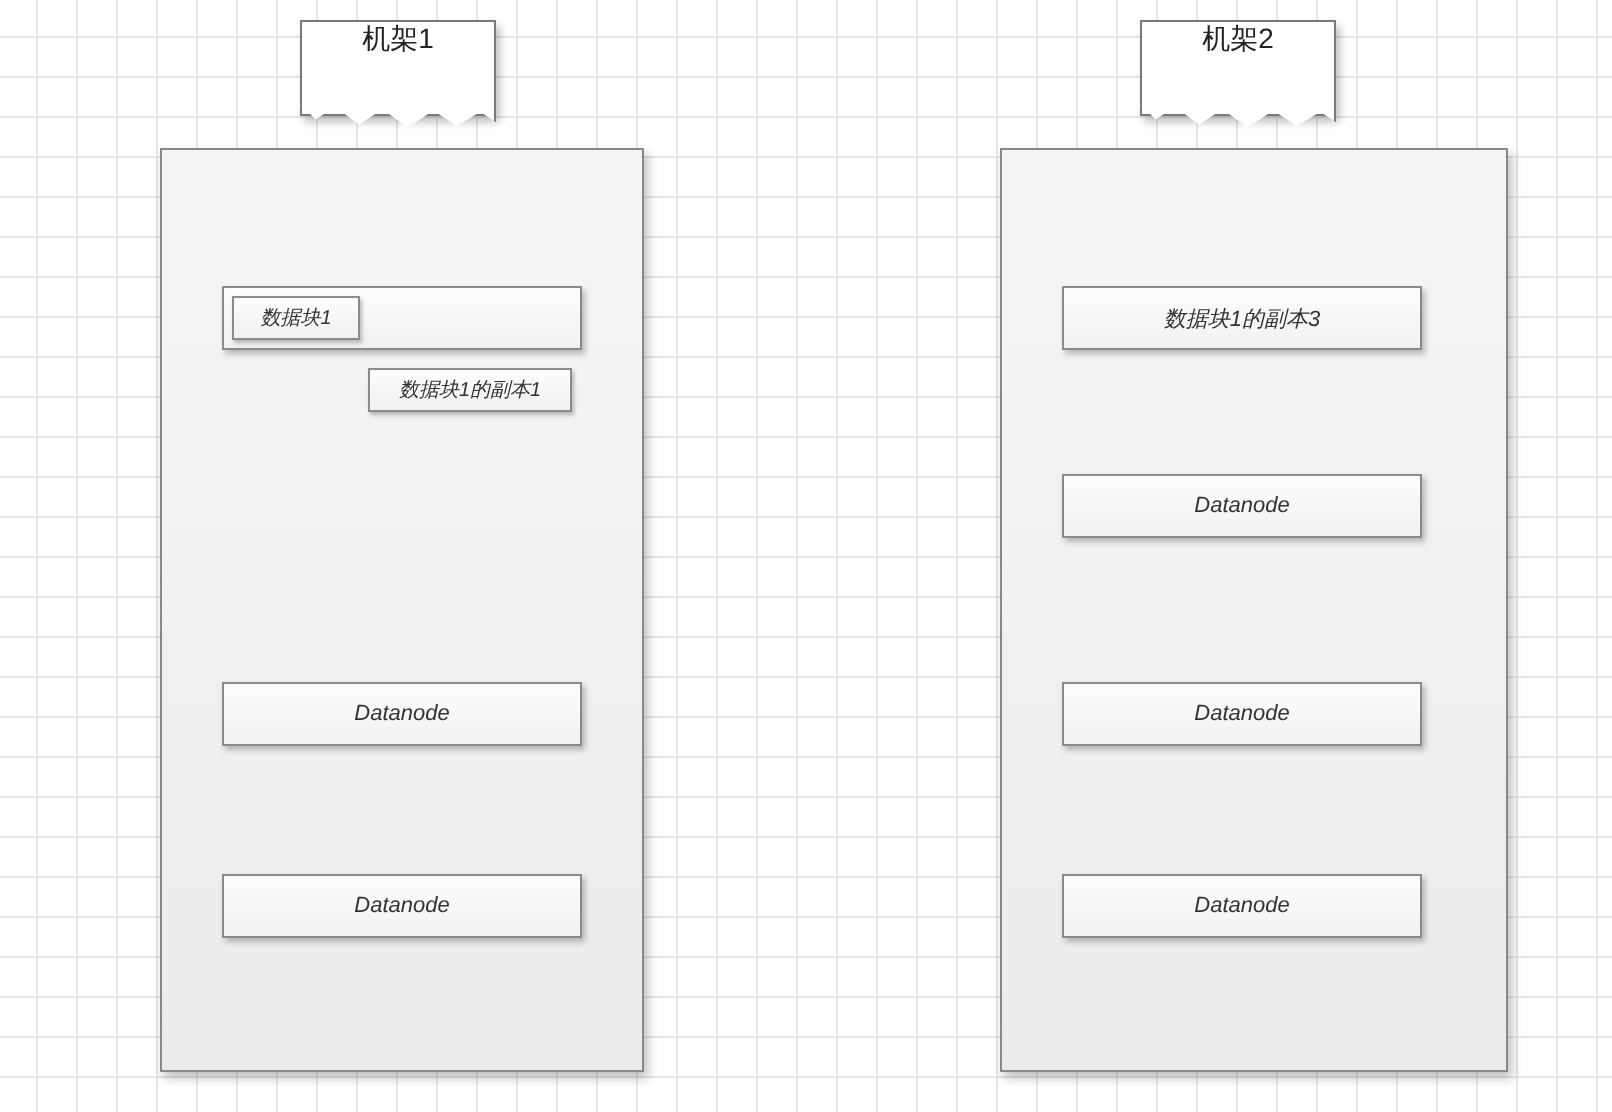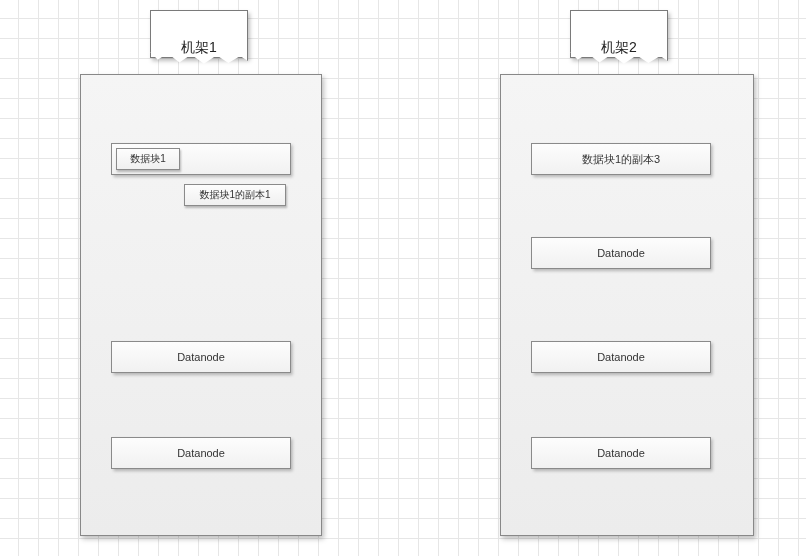--- a/index.html
+++ b/index.html
@@ -39,21 +39,21 @@
 
   .rack-label {
     position: absolute;
     top: 10px;
     width: 96px;
     height: 46px;
     background: #fff;
     border: 1px solid #7a7a7a;
     box-shadow: 2px 3px 4px rgba(0,0,0,0.25);
     display: flex;
-    align-items: flex-end;
+    align-items: flex-start;
     justify-content: center;
     font-size: 14px;
     color: #222;
   }
   .rack-label.l1 { left: 150px; }
   .rack-label.l2 { left: 570px; }
   
   .rack-label::after {
     content: "";
     position: absolute;
@@ -91,20 +91,21 @@
     height: 32px;
     background: linear-gradient(to bottom, #fdfdfd, #f1f1f1);
     border: 1px solid #8a8a8a;
     box-shadow: 1.5px 2px 3px rgba(0,0,0,0.25);
     display: flex;
     align-items: center;
     justify-content: center;
     font-size: 11px;
     color: #333;
     box-sizing: border-box;
+    font-style: italic;
   }
   .node.slot1 { top: 68px; }
   .node.slot2 { top: 162px; }
   .node.slot3 { top: 266px; }
   .node.slot4 { top: 362px; }
 
   
   .inner-box {
     position: absolute;
     height: 22px;

